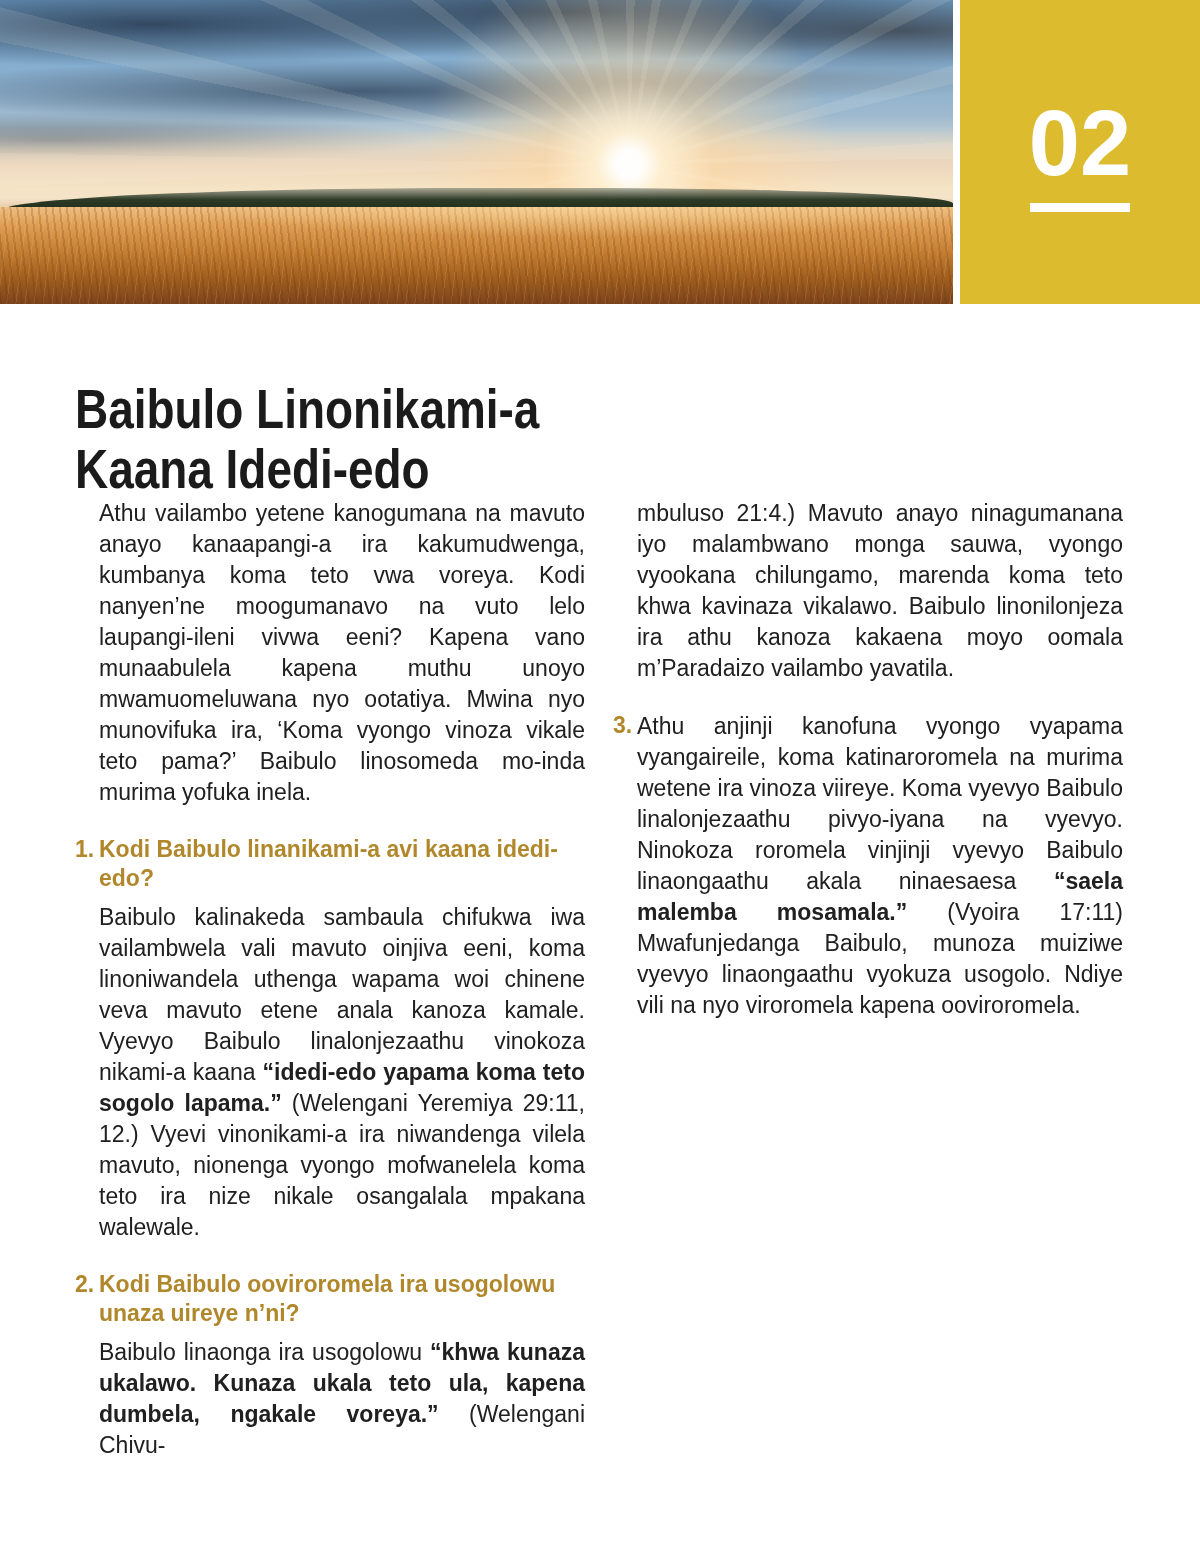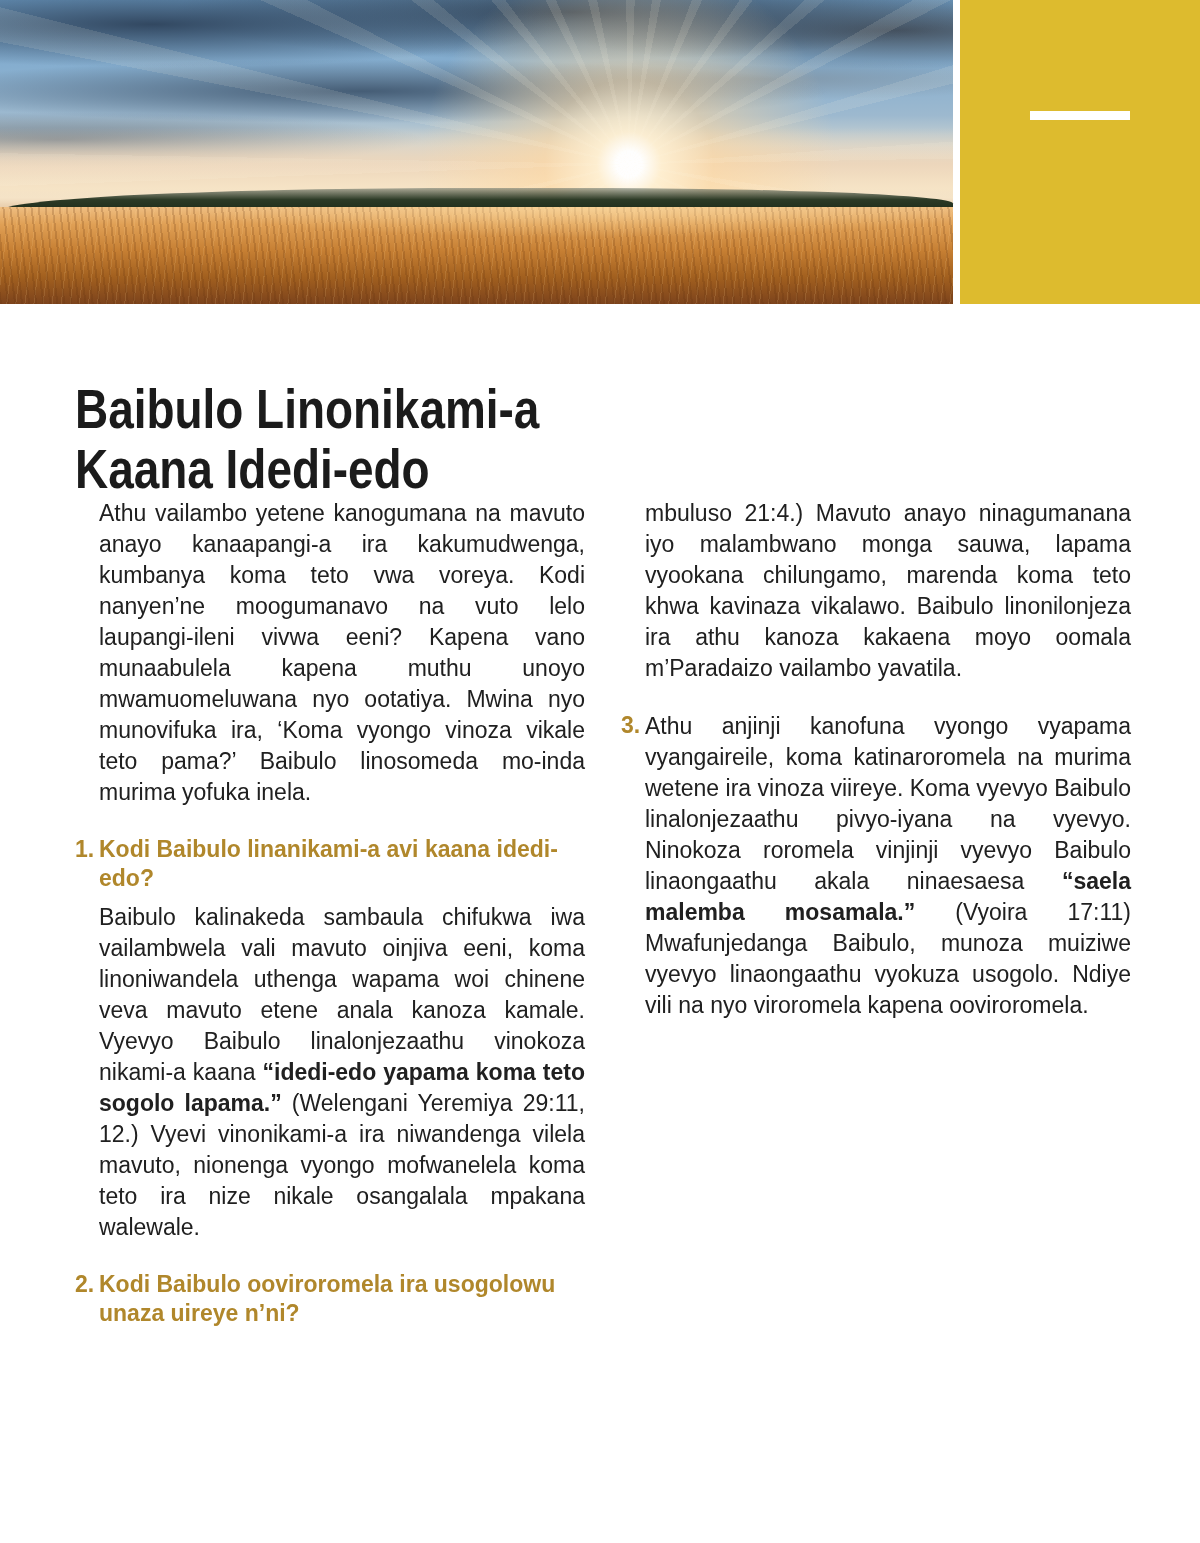--- a/index.html
+++ b/index.html
@@ -65,21 +65,21 @@
     position:absolute;left:75px;top:341px;
     font-weight:700;color:#1b1b1b;
     font-size:56px;line-height:60px;
     transform:scaleX(.82);transform-origin:left top;
     white-space:nowrap;
   }
 
   
   .columns{
     position:absolute;left:75px;top:498px;width:1056px;
-    display:flex;gap:36px;
+    display:flex;gap:28px;
     color:#202020;
   }
   .col{width:510px;}
   .para{
     margin:0;padding-left:24px;
     font-size:23px;line-height:31px;
     text-align:justify;hyphens:none;
   }
   .para .b{font-weight:700;}
   .question{
@@ -95,32 +95,34 @@
 
 <div class="page">
 
   <div class="hero">
     <div class="rays"></div>
     <div class="hills"></div>
     <div class="field"></div>
   </div>
 
   <div class="num-panel" style="background: rgb(221, 187, 46);">
+    <div class="num">02</div>
     <div class="num-rule"></div>
   </div>
 
   <h1 class="title"><span>Baibulo Linonikami-a</span><br><span>Kaana Idedi-edo</span></h1>
 
   <div class="columns">
     <div class="col" id="col-left">
         <p class="para"><span>Athu vailambo yetene kanogumana na mavuto anayo kanaapangi-a ira kakumudwenga, kumbanya koma teto vwa voreya. Kodi nanyen’ne moogumanavo na vuto lelo laupangi-ileni vivwa eeni? Kapena vano munaabulela kapena muthu unoyo mwamuomeluwana nyo ootatiya. Mwina nyo munovifuka ira, ‘Koma vyongo vinoza vikale teto pama?’ Baibulo linosomeda mo-inda murima yofuka inela.</span></p>
         <div class="question" style="color: rgb(176, 135, 43);"><span class="qnum">1.</span><span>Kodi Baibulo linanikami-a avi kaana idedi-edo?</span></div>
         <p class="para"><span>Baibulo kalinakeda sambaula chifukwa iwa vailambwela vali mavuto oinjiva eeni, koma linoniwandela uthenga wapama woi chinene veva mavuto etene anala kanoza kamale. Vyevyo Baibulo linalonjezaathu vinokoza nikami-a kaana </span><span class="b">“idedi-edo yapama koma teto sogolo lapama.”</span><span> (Welengani Yeremiya 29:11, 12.) Vyevi vinonikami-a ira niwandenga vilela mavuto, nionenga vyongo mofwanelela koma teto ira nize nikale osangalala mpakana walewale.</span></p>
         <div class="question" style="color: rgb(176, 135, 43);"><span class="qnum">2.</span><span>Kodi Baibulo ooviroromela ira usogolowu unaza uireye n’ni?</span></div>
+        <p class="para"><span>Baibulo linaonga ira usogolowu </span><span class="b">“khwa kunaza ukalawo. Kunaza ukala teto ula, kapena dumbela, ngakale voreya.”</span><span> (Welengani Chivu-</span></p>
       </div>
     <div class="col" id="col-right">
-        <p class="para"><span>mbuluso 21:4.) Mavuto anayo ninagumanana iyo malambwano monga sauwa, lapama vyookana chilungamo, marenda koma teto khwa kavinaza vikalawo. Baibulo linonilonjeza ira athu kanoza kakaena moyo oomala m’Paradaizo vailambo yavatila.</span></p>
+        <p class="para"><span>mbuluso 21:4.) Mavuto anayo ninagumanana iyo malambwano monga sauwa, vyongo vyookana chilungamo, marenda koma teto khwa kavinaza vikalawo. Baibulo linonilonjeza ira athu kanoza kakaena moyo oomala m’Paradaizo vailambo yavatila.</span></p>
         <div class="question" style="color: rgb(176, 135, 43);"><span class="qnum">3.</span></div>
         <p class="para"><span>Athu anjinji kanofuna vyongo vyapama vyangaireile, koma katinaroromela na murima wetene ira vinoza viireye. Koma vyevyo Baibulo linalonjezaathu pivyo-iyana na vyevyo. Ninokoza roromela vinjinji vyevyo Baibulo linaongaathu akala ninaesaesa </span><span class="b">“saela malemba mosamala.”</span><span> (Vyoira 17:11) Mwafunjedanga Baibulo, munoza muiziwe vyevyo linaongaathu vyokuza usogolo. Ndiye vili na nyo viroromela kapena ooviroromela.</span></p>
       </div>
   </div>
 
 </div>
 
 </body></html>

